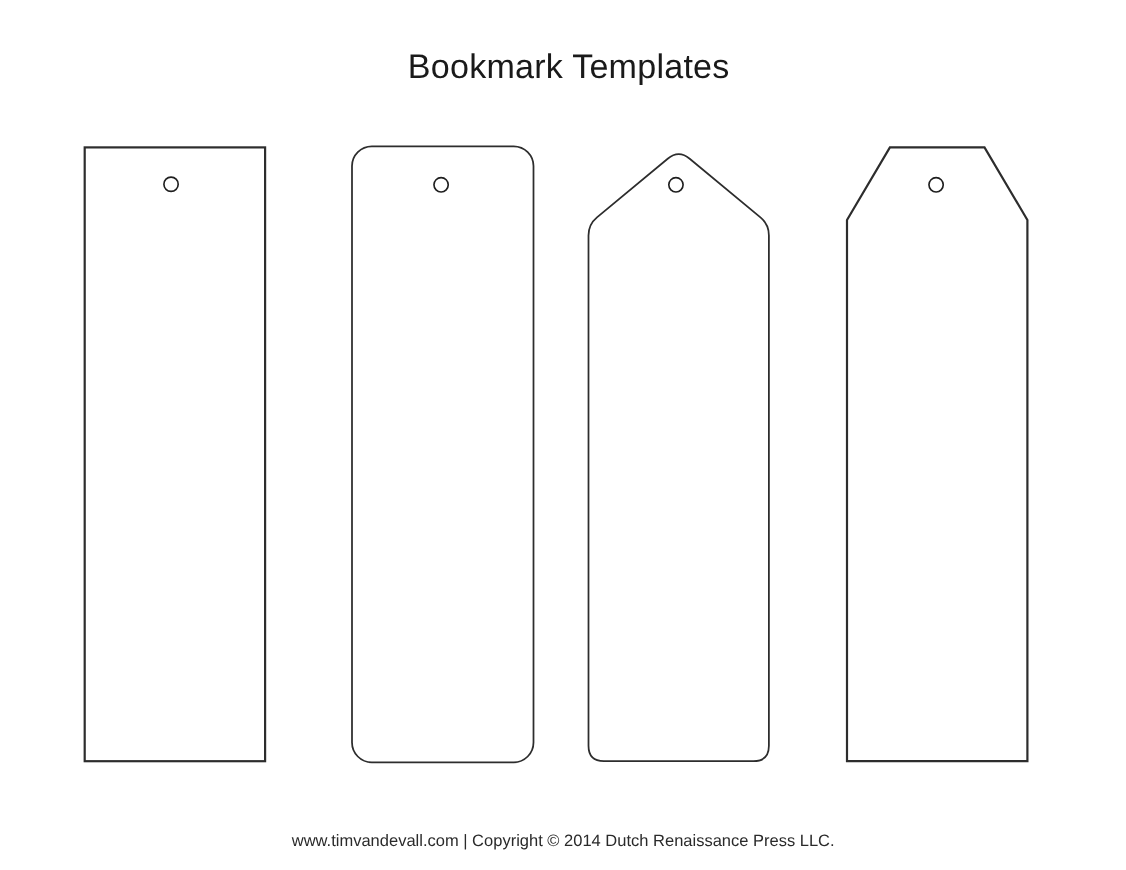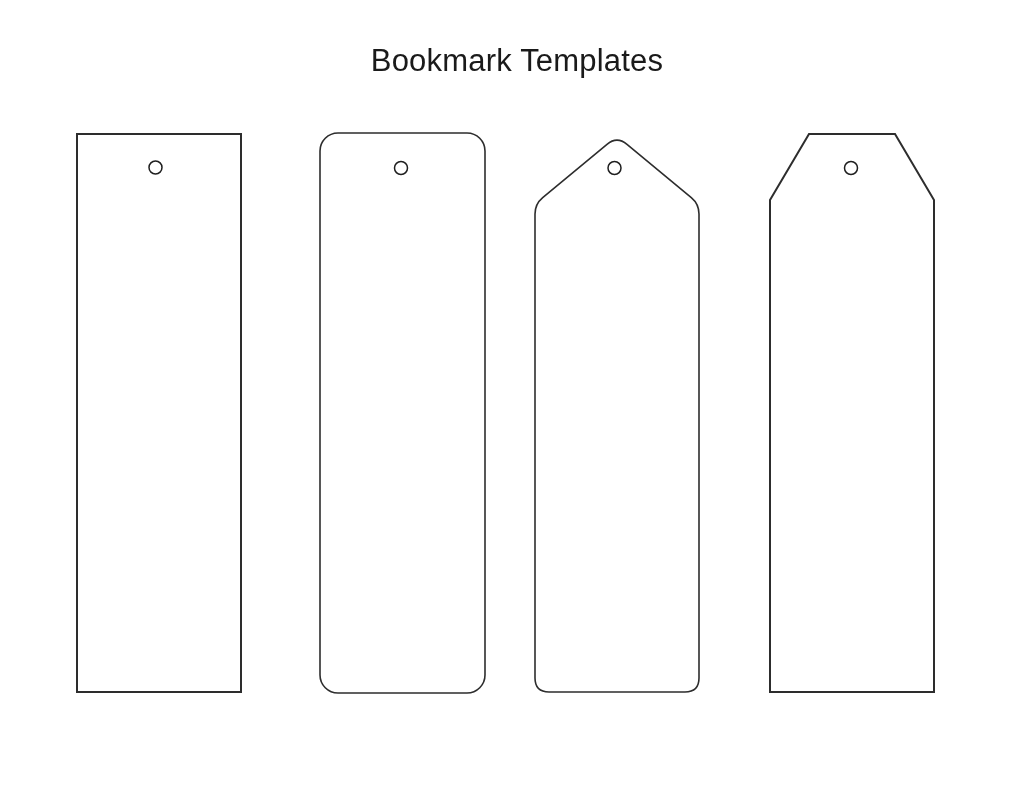--- a/index.html
+++ b/index.html
@@ -90,14 +90,15 @@
       <circle cx="81.5" cy="34" r="6.5" fill="#ffffff" stroke-width="1.5" stroke="#1f1f1f"></circle>
     </svg>
 
     <svg class="tpl t4" width="168" height="562" viewBox="0 0 168 562">
       <polygon points="41,2 127,2 166,68 166,560 2,560 2,68" fill="#ffffff" stroke-width="2" stroke-linejoin="miter" stroke="#2d2d2d"></polygon>
       <circle cx="83" cy="36" r="6.5" fill="#ffffff" stroke-width="1.5" stroke="#1f1f1f"></circle>
     </svg>
 
   </section>
 
+  <footer class="footer">www.timvandevall.com | Copyright © 2014 Dutch Renaissance Press LLC.</footer>
 
 </main>
 
 </body></html>

